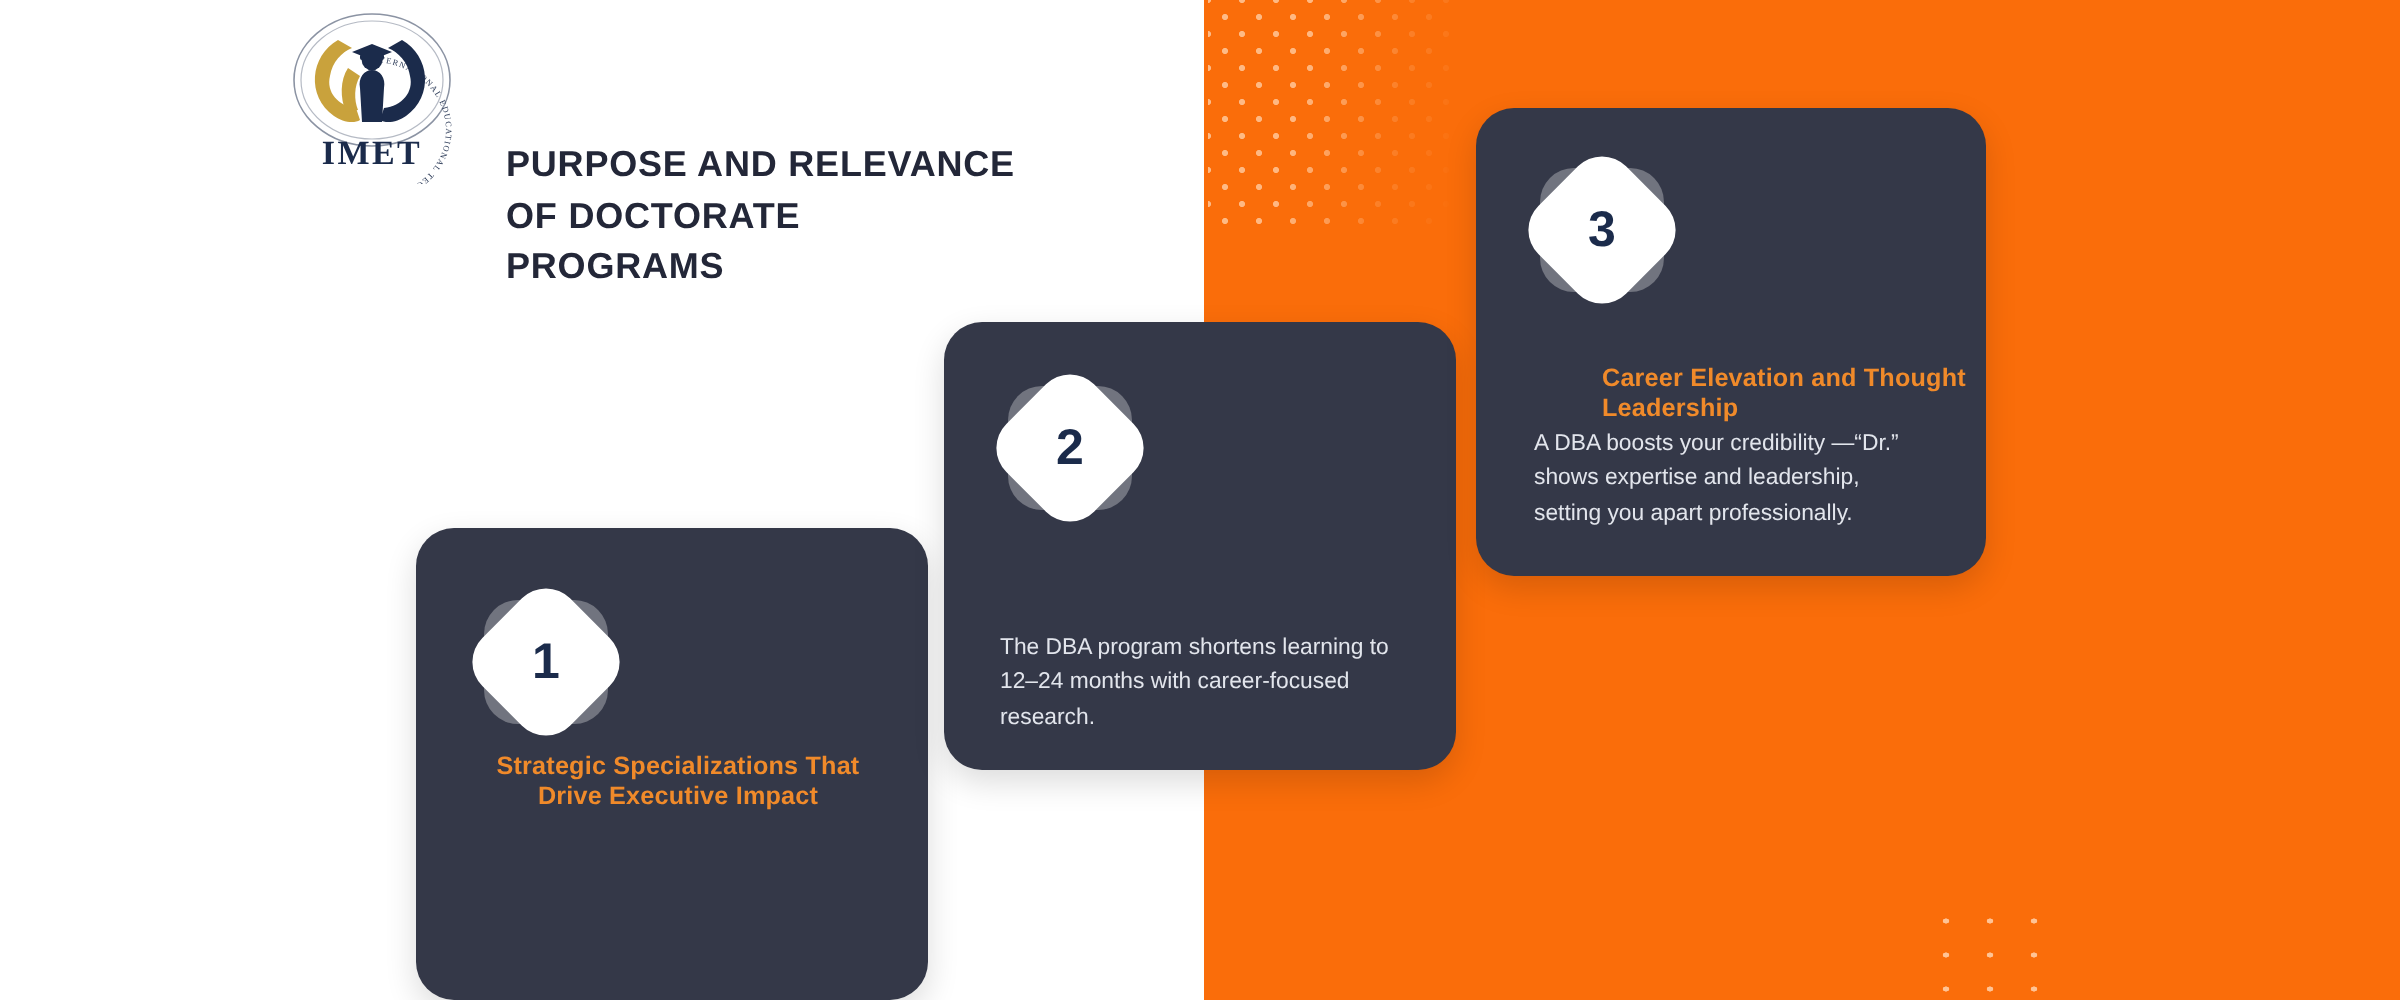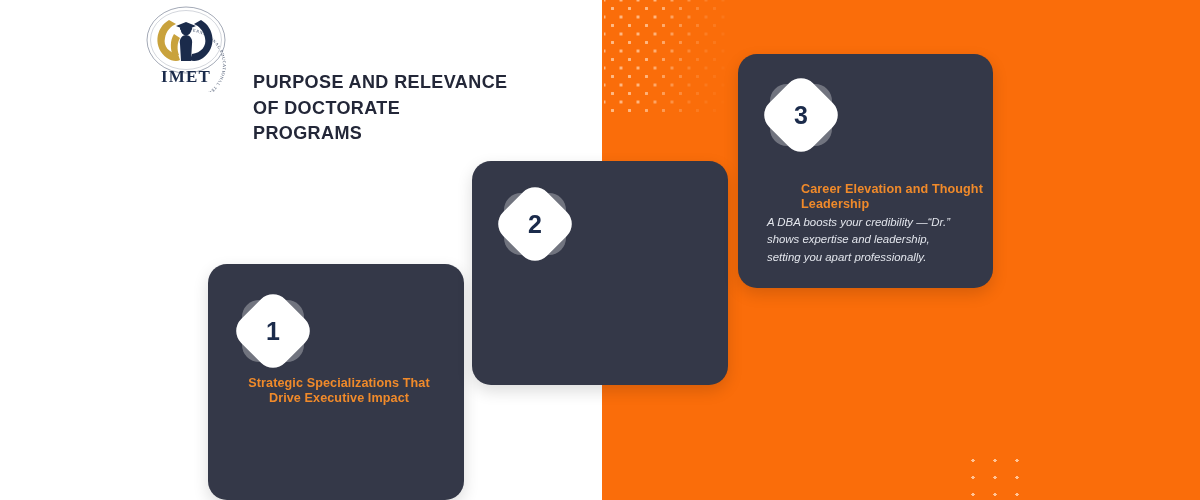--- a/index.html
+++ b/index.html
@@ -129,21 +129,20 @@
     font-weight: 700;
     line-height: 1.22;
     letter-spacing: .1px;
   }
   .card-body {
     position: absolute;
     color: #e2e5ec;
     font-size: 11.4px;
     font-weight: 400;
     line-height: 1.52;
-    font-style: italic;
   }
   #card-1 .card-title { left: 31px; top: 112px; width: 200px; text-align: center; }
   #card-1 .card-body  { left: 31px; top: 159px; width: 200px; }
   #card-2 .card-title { left: 28px; top: 123px; width: 200px; }
   #card-2 .card-body  { left: 28px; top: 155px; width: 200px; }
   #card-3 .card-title { left: 29px; top: 128px; width: 198px; margin-left: 34px; }
   #card-3 .card-body  { left: 29px; top: 160px; width: 190px; }
 </style>
 </head>
 <body>
@@ -196,20 +195,21 @@
     </div>
     <div class="card-title">Strategic Specializations That Drive Executive Impact</div>
   </div>
 
   <div class="card" id="card-2">
     <div class="badge">
       <div class="badge-shape ghost"></div>
       <div class="badge-shape"></div>
       <div class="badge-num">2</div>
     </div>
+    <div class="card-body">The DBA program shortens learning to 12–24 months with career-focused research.</div>
   </div>
 
   <div class="card" id="card-3">
     <div class="badge">
       <div class="badge-shape ghost"></div>
       <div class="badge-shape"></div>
       <div class="badge-num">3</div>
     </div>
     <div class="card-title">Career Elevation and Thought Leadership</div>
     <div class="card-body">A DBA boosts your credibility —“Dr.” shows expertise and leadership, setting you apart professionally.</div>

